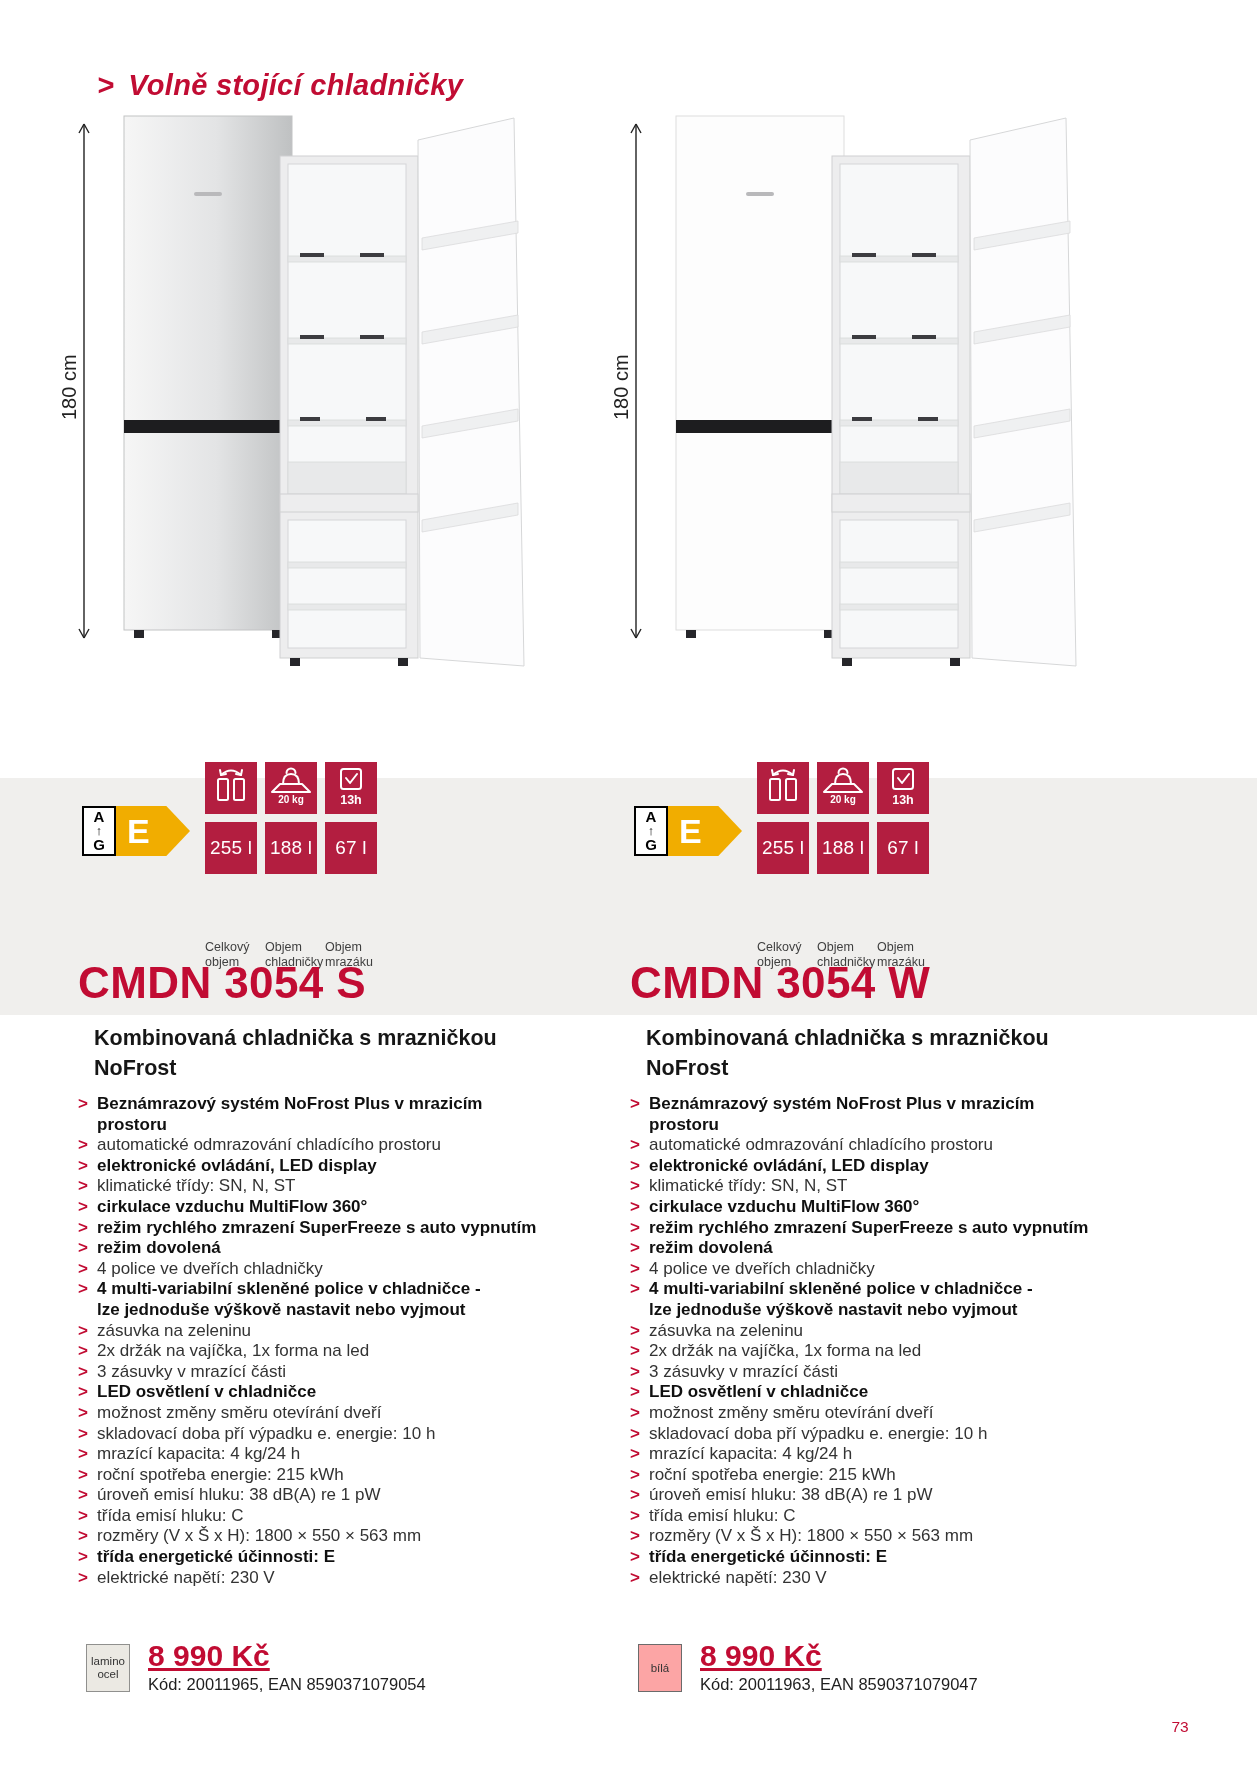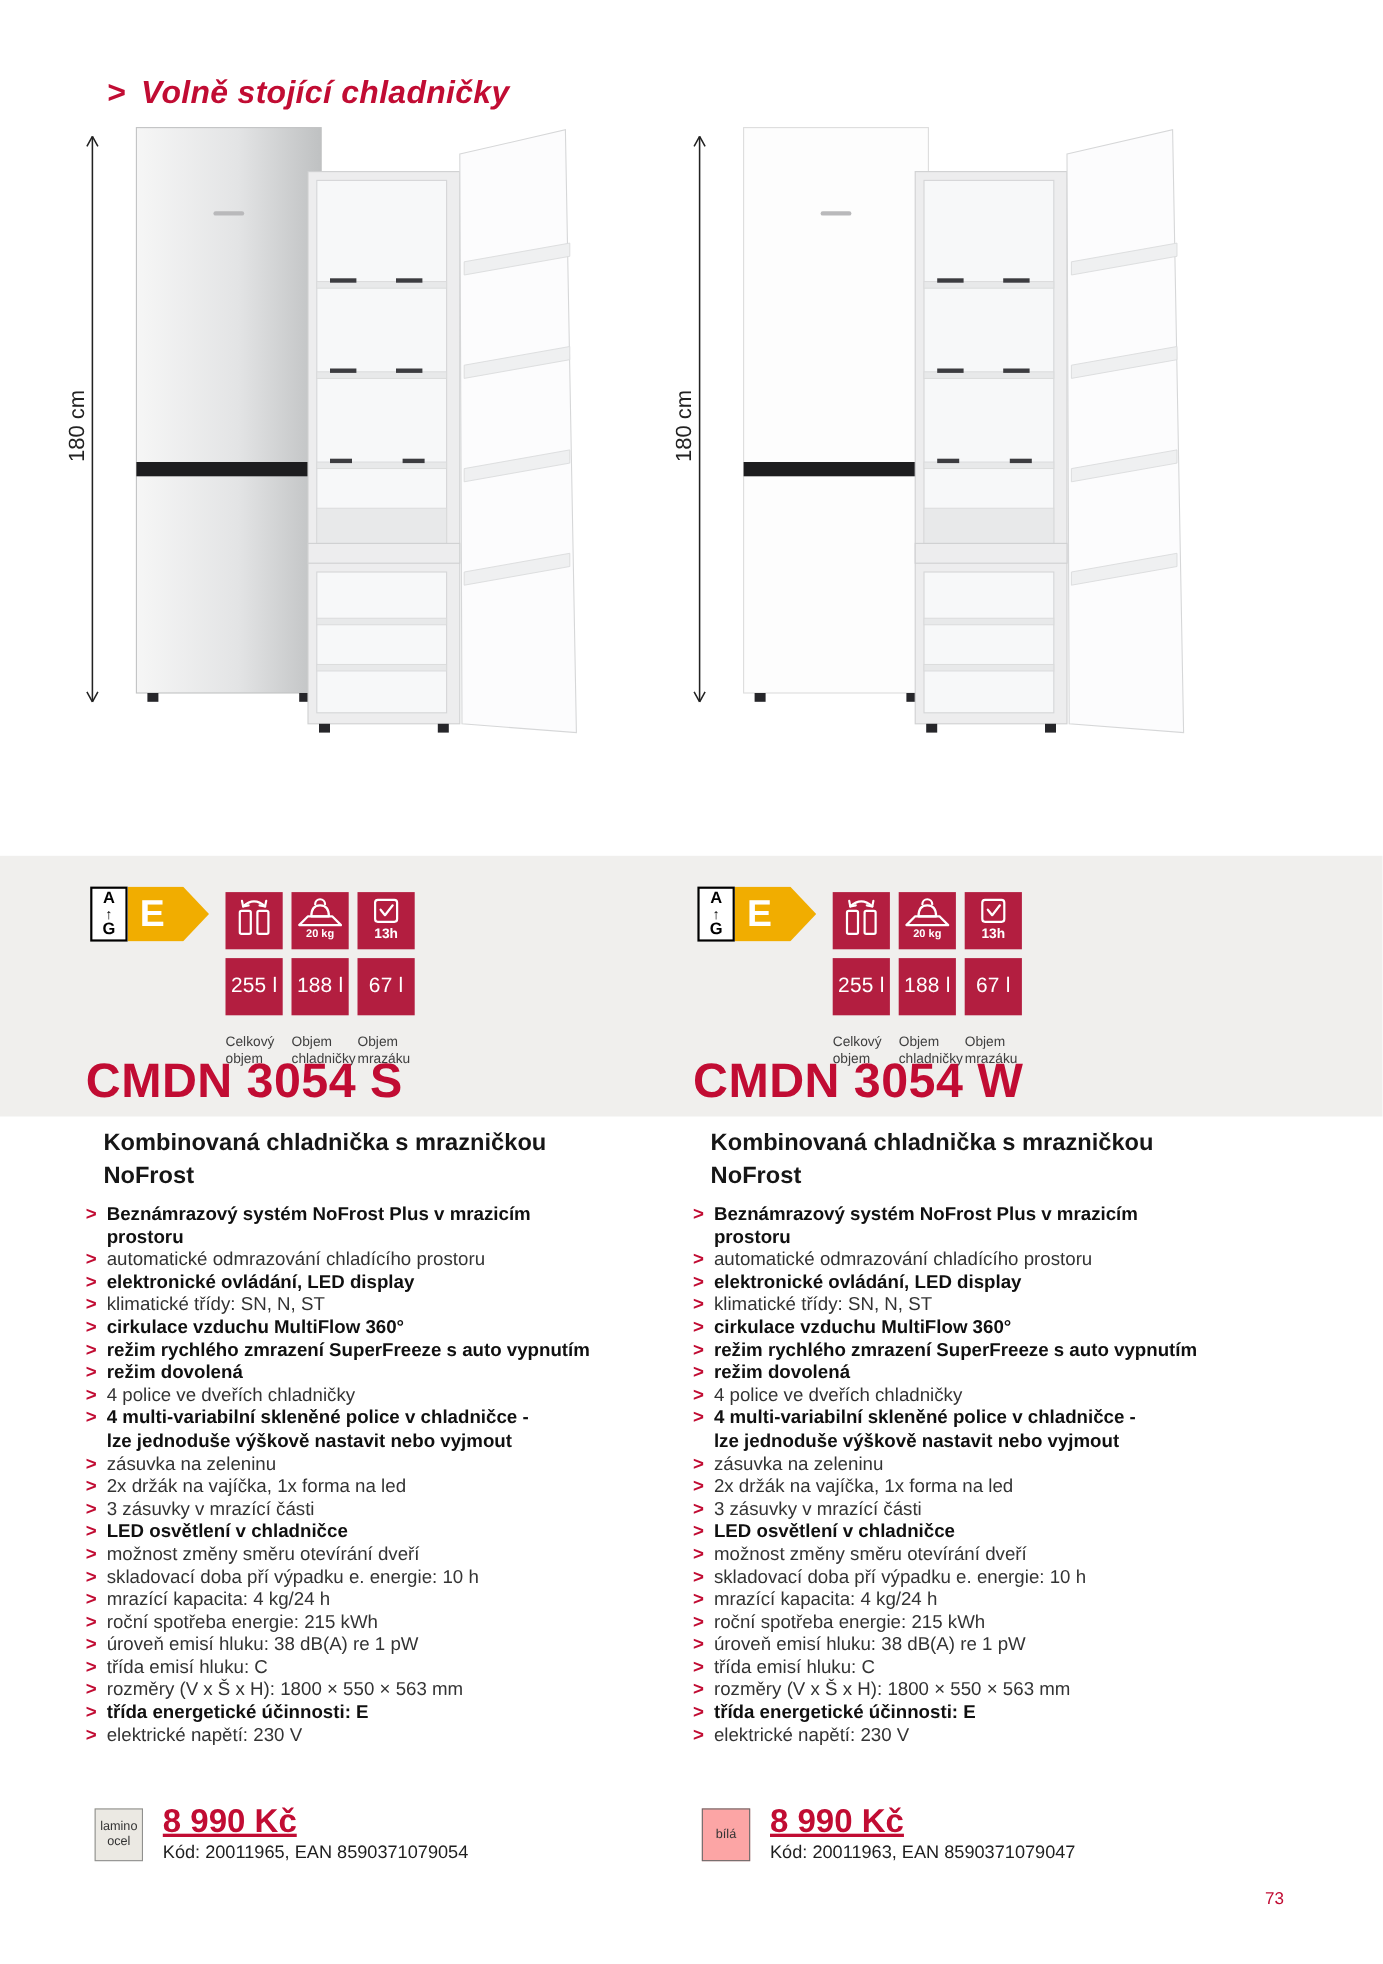--- a/index.html
+++ b/index.html
@@ -10,21 +10,21 @@
   }
   :root{
     --accent:#c10c33; --badge:#b31e40; --yellow:#f1ad00; --band:#f0efed;
   }
   .gray-band{position:absolute;left:0;top:778px;width:1257px;height:237px;background:var(--band);}
   .page-title{
     position:absolute;left:78px;top:50px;font-size:29px;font-weight:bold;font-style:italic;
     color:var(--accent);letter-spacing:.3px;white-space:nowrap;margin-left:19px;
   }
   .page-title .chev-big{margin-right:14px;font-style:italic;}
-  .page-number{position:absolute;left:1150px;top:1718px;width:60px;text-align:left;
+  .page-number{position:absolute;left:1150px;top:1718px;width:60px;text-align:center;
     font-size:15.5px;color:var(--accent);}
   .col{position:absolute;top:0;width:535px;height:1785px;}
   .col.left{left:78px;}
   .col.right{left:630px;}
 
   
   .fridge-wrap{position:absolute;left:-16px;top:110px;width:500px;height:582px;}
   .fridge-svg text{font-family:"Liberation Sans",sans-serif;fill:#222;}
   .fridge-svg .measure{stroke:#222;stroke-width:1.4;fill:none;}
   .fridge-svg .case{fill:#ededee;stroke:#cfd0d1;stroke-width:1;}
@@ -46,21 +46,21 @@
     padding:1px 0 0 0;font-weight:bold;color:#000;line-height:1;}
   .eg-scale .eg-a{font-size:15px;}
   .eg-scale .eg-up{font-size:13px;line-height:.75;}
   .eg-scale .eg-g{font-size:15px;padding-bottom:2px;}
   .eg-arrow{width:74px;height:50px;background:var(--yellow);
     clip-path:polygon(0 0,68% 0,100% 50%,68% 100%,0 100%);
     display:flex;align-items:center;}
   .eg-letter{color:#fff;font-weight:bold;font-size:34px;margin-left:11px;}
 
   
-  .badges{position:absolute;left:127px;top:811px;display:grid;
+  .badges{position:absolute;left:127px;top:762px;display:grid;
     grid-template-columns:repeat(3,52px);grid-auto-rows:52px;gap:8px;}
   .badge{background:var(--badge);color:#fff;display:flex;align-items:center;justify-content:center;}
   .badge svg{display:block;}
   .badge svg .ic{stroke:#fff;stroke-width:2;fill:none;stroke-linecap:round;stroke-linejoin:round;}
   .badge svg text{fill:#fff;font-weight:bold;font-family:"Liberation Sans",sans-serif;}
   .badge.volume{font-weight:normal;font-size:19px;letter-spacing:.2px;}
   .badge-labels{position:absolute;left:127px;top:924px;display:grid;grid-template-columns:repeat(3,60px);}
   .badge-labels .blabel{font-size:12.5px;line-height:15px;color:#3f3f3f;margin-top:16px;}
 
   .product-name{position:absolute;left:0;top:958px;font-size:44px;font-weight:bold;

